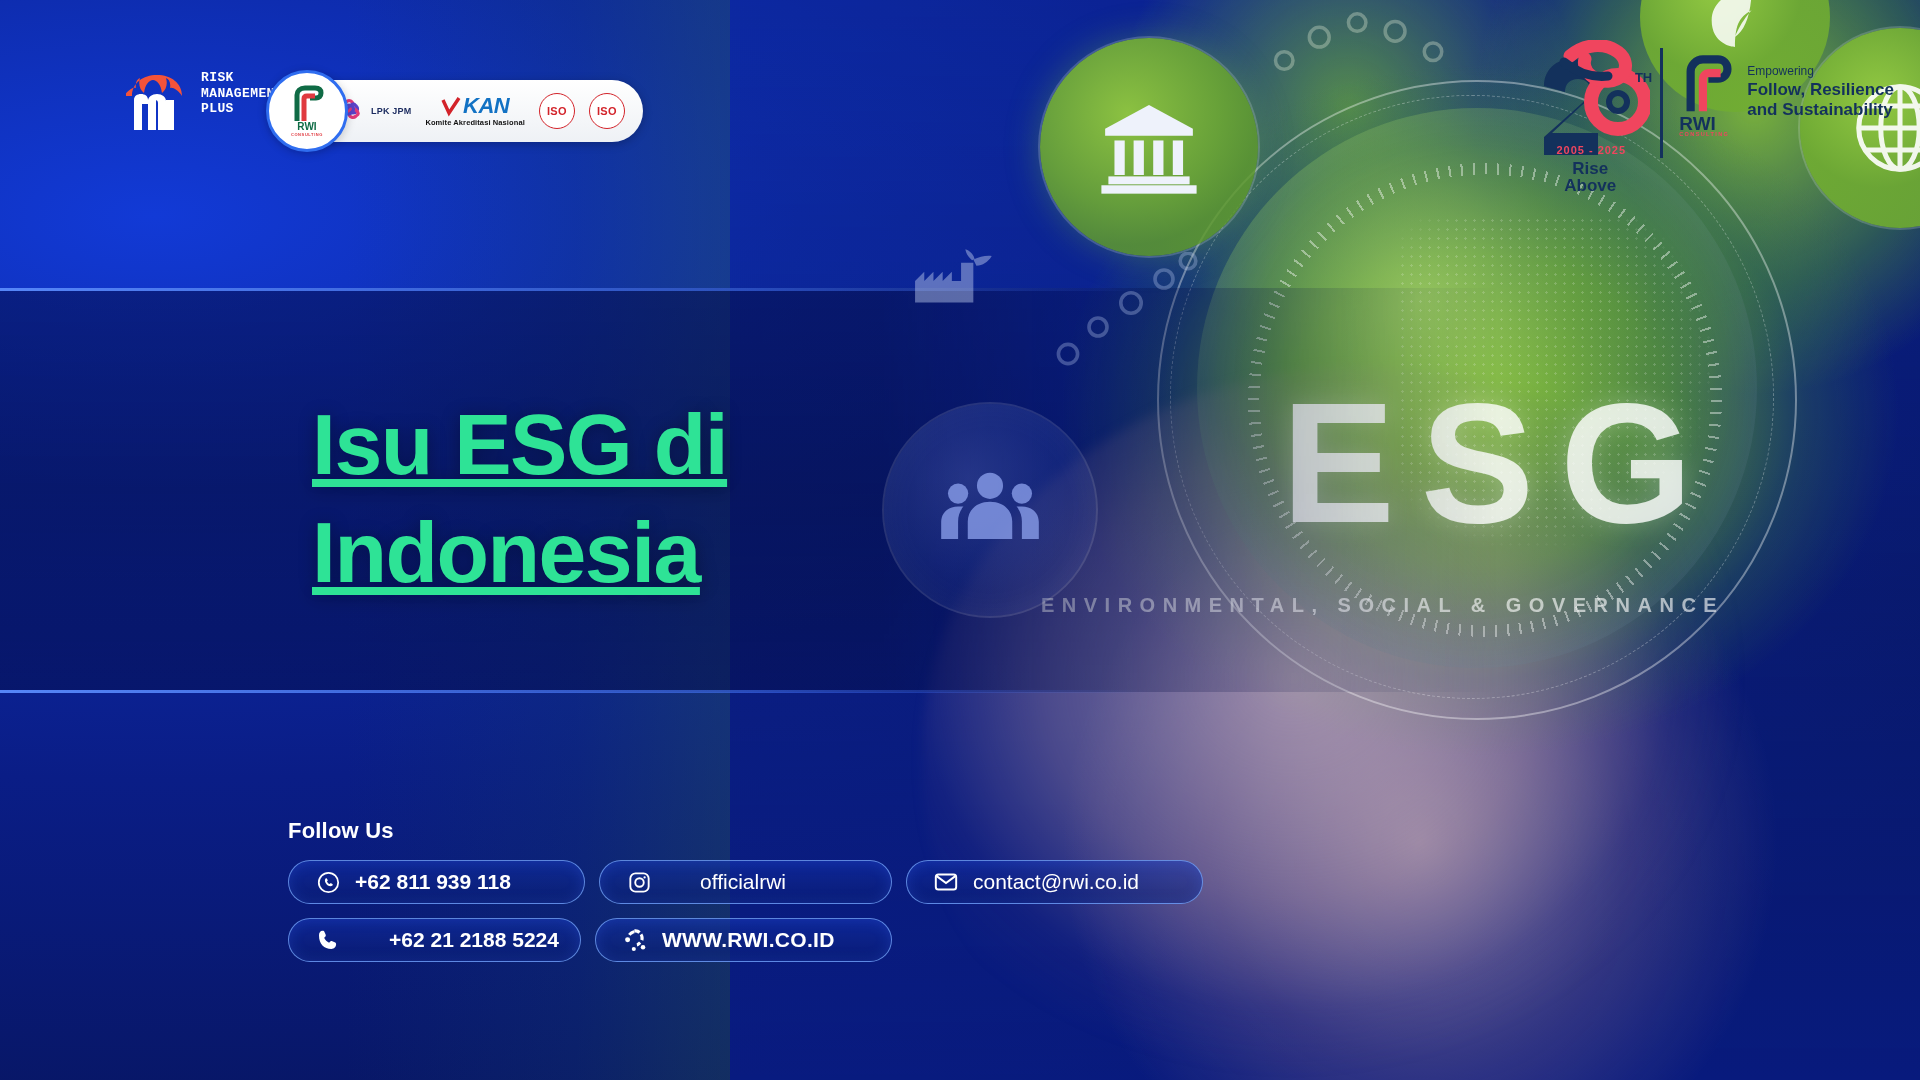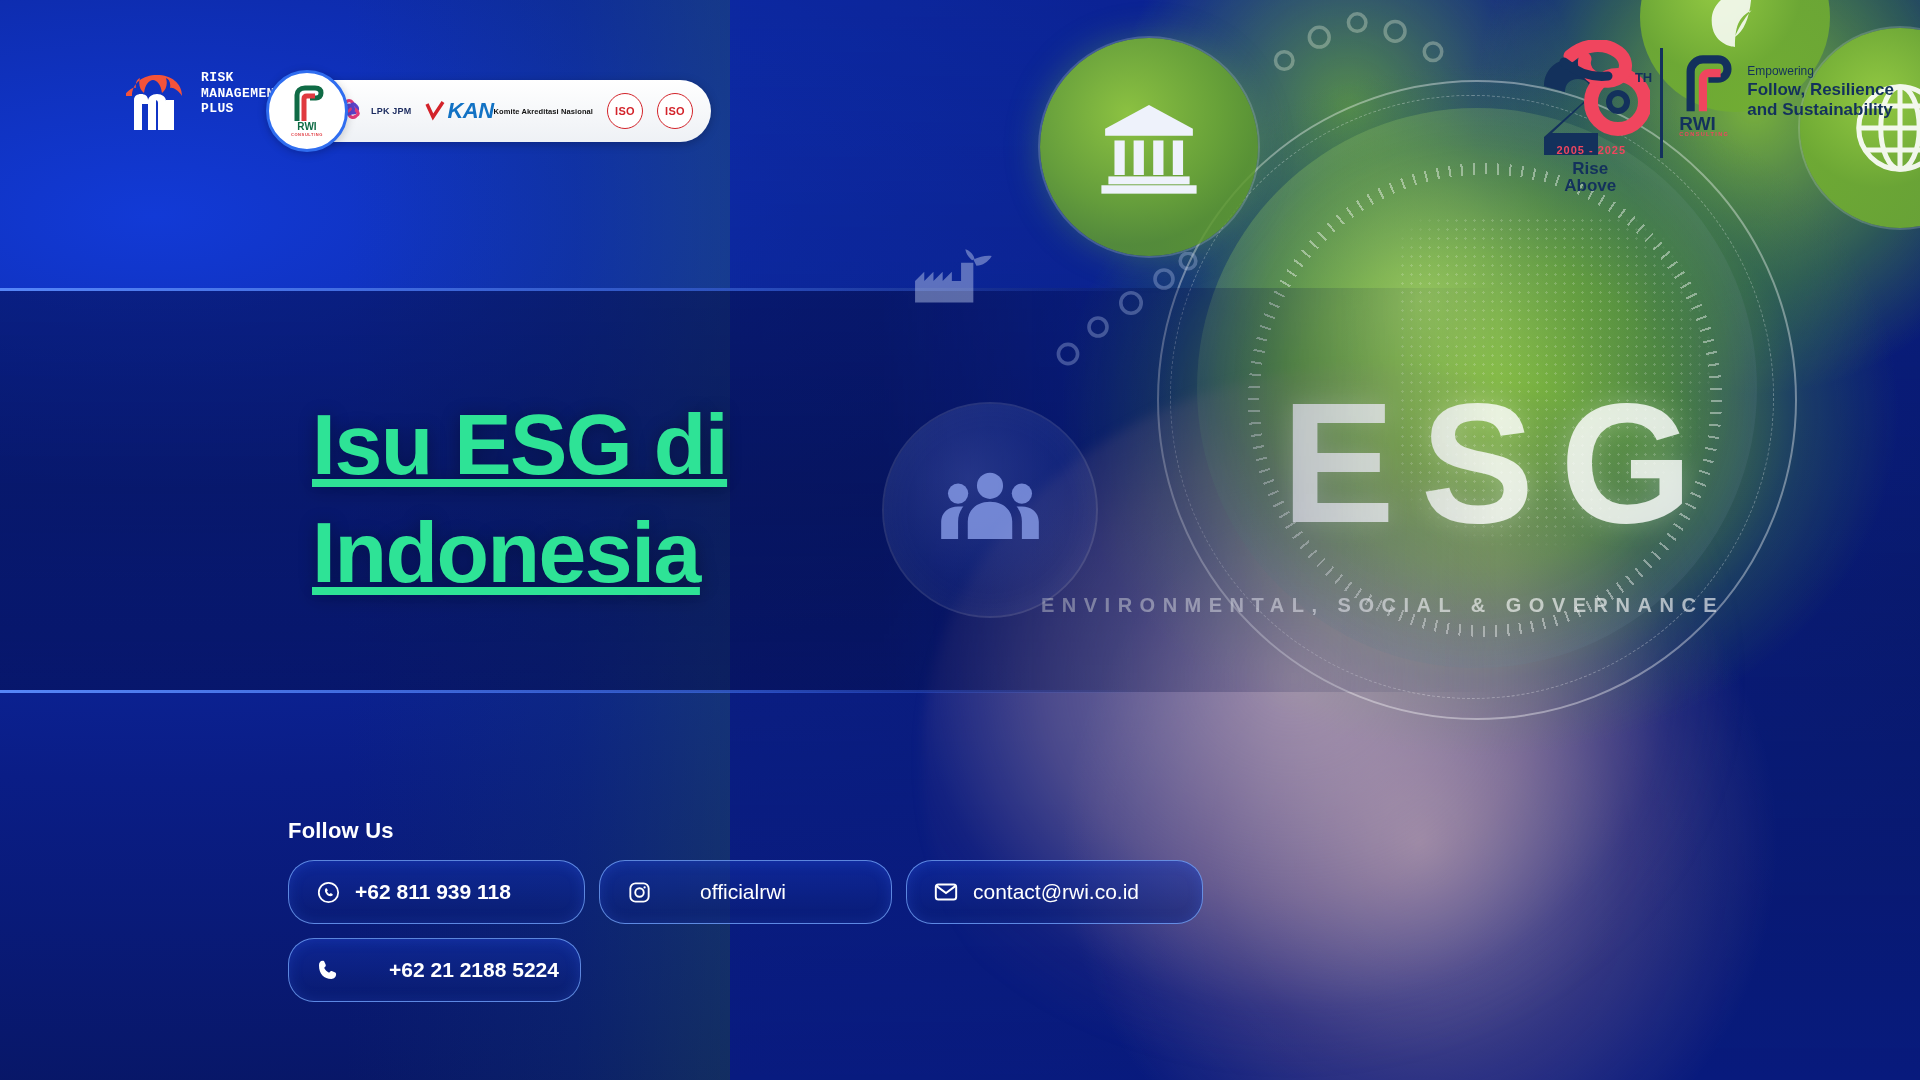--- a/index.html
+++ b/index.html
@@ -147,21 +147,21 @@
   }
   .cert-rwi-badge{
     position:absolute; left:-6px; top:-10px;
     width:82px; height:82px; border-radius:50%;
     background:#fff; border:3px solid #2f6df0;
     display:flex; align-items:center; justify-content:center; flex-direction:column;
     box-shadow:0 2px 10px rgba(0,0,0,.2);
   }
   .cert-item{ display:flex; align-items:center; gap:5px; }
   .lpk-txt{ font-size:9px; font-weight:700; color:#1a2a5e; letter-spacing:.2px; }
-  .kan-wrap{ display:flex; flex-direction:row; align-items:center; }
+  .kan-wrap{ display:flex; flex-direction:column; align-items:center; }
   .kan-row{ display:flex; align-items:center; gap:2px; }
   .kan-txt{ font-size:22px; font-weight:800; color:#1272c4; font-style:italic; letter-spacing:-.5px; line-height:.95; }
   .kan-sub{ font-size:7.5px; font-weight:700; color:#111; letter-spacing:.1px; }
   .iso-badge{
     width:36px; height:36px; border-radius:50%;
     border:1.6px solid #d3232a; display:flex; align-items:center; justify-content:center;
     color:#d3232a; font-weight:800; font-size:11px; letter-spacing:.3px;
     background:#fff;
   }
 
@@ -191,21 +191,21 @@
     font-size:86px; font-weight:800; line-height:108px; letter-spacing:-1.5px;
     text-shadow:0 2px 18px rgba(0,0,0,.35);
     text-decoration:underline;
   }
 
   
   .footer{ position:absolute; left:288px; top:818px; z-index:8; }
   .follow{ color:#fff; font-size:22px; font-weight:700; margin-bottom:16px; letter-spacing:.2px; }
   .chip-row{ display:flex; gap:14px; margin-bottom:14px; }
   .chip{
-    height:64px; min-width:200px; padding:0 26px;
+    height:44px; min-width:200px; padding:0 26px;
     display:flex; align-items:center; gap:14px;
     border-radius:26px;
     border:1.6px solid rgba(120,170,255,0.75);
     background:linear-gradient(180deg, rgba(18,48,170,0.55) 0%, rgba(10,28,110,0.55) 100%);
     color:#fff; font-size:21px; font-weight:500;
     box-shadow:0 0 14px rgba(60,110,255,.22) inset;
     white-space:nowrap;
   }
   .chip.w1{ width:297px; }
   .chip.w2{ width:293px;gap:48px; }
@@ -438,14 +438,28 @@
 
     <div class="chip w2">
       <span class="chip-ico">
         <svg width="24" height="24" viewBox="0 0 24 24" fill="#fff">
           <path d="M6.6 2.8c1 0 1.6.5 2 1.4l1 2.4c.4.9.2 1.7-.5 2.3l-1 .9c1 2.2 2.8 4 5 5l.9-1c.6-.7 1.4-.9 2.3-.5l2.4 1c.9.4 1.4 1 1.4 2 0 2.6-2.1 4.7-4.7 4.7C8.1 21 3 15.9 3 7.5 3 4.9 4.1 2.8 6.6 2.8z"></path>
         </svg>
       </span>
       <span class="chip-label phone">+62 21 2188 5224</span>
     </div>
 
+    <div class="chip w3">
+      <span class="chip-ico">
+        <svg width="26" height="26" viewBox="0 0 24 24" fill="#fff">
+          <path d="M11.3 2.2c2.2-.4 4.4.3 5.9 1.9l-2.1 2.1c-1-.9-2.3-1.3-3.7-1.1z"></path>
+          <path d="M5.6 6.5C7 4.6 9 3.3 11 2.9l.6 2.9c-1.4.3-2.7 1.1-3.6 2.3z"></path>
+          <circle cx="5.2" cy="11.7" r="2.3"></circle>
+          <path d="M18.7 6.1c1.3 1.9 1.7 4.3 1 6.5l-2.8-1c.4-1.4.2-2.9-.5-4.1z"></path>
+          <path d="M17.7 15.3c-.9 1.3-2.2 2.2-3.7 2.6l-.5-2.9c.9-.3 1.7-.8 2.2-1.6z"></path>
+          <circle cx="19.4" cy="18.6" r="2.1"></circle>
+          <circle cx="10.9" cy="20.3" r="1.9"></circle>
+        </svg>
+      </span>
+      <span class="chip-label url">WWW.RWI.CO.ID</span>
+    </div>
   </div>
 </div>
 
 </body></html>

